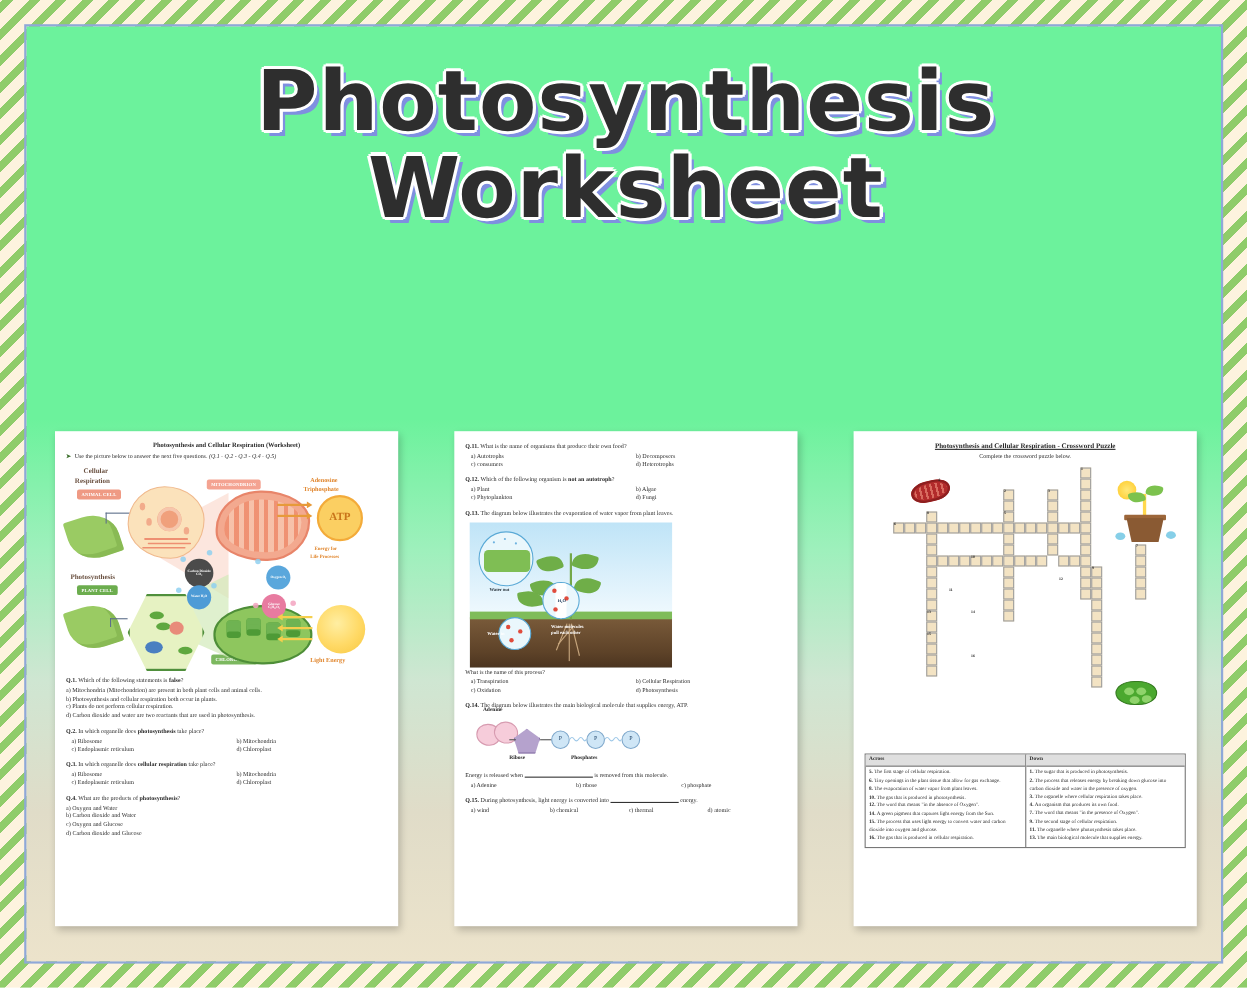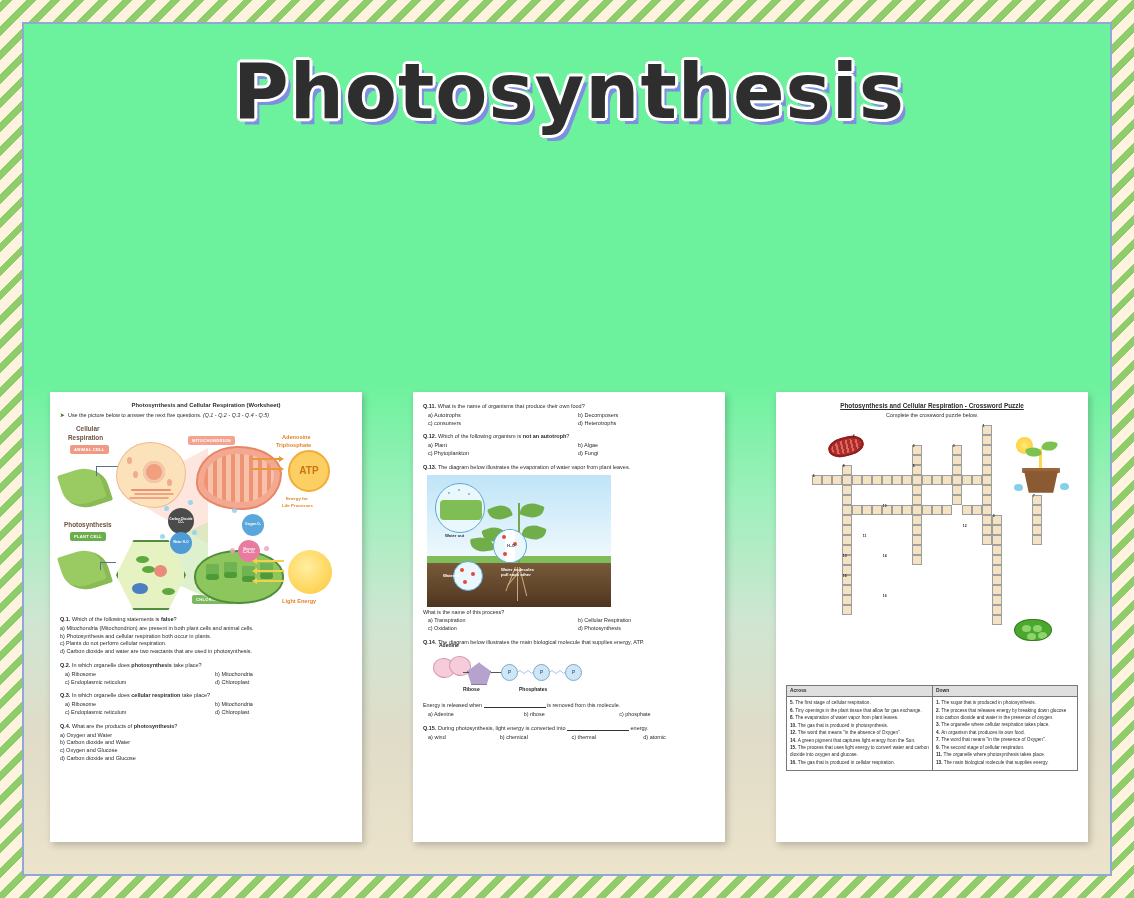--- a/index.html
+++ b/index.html
@@ -65,20 +65,21 @@
     position: absolute;
     top: 368px;
     width: 312px; height: 450px;
     background: #ffffff;
     box-shadow: 2px 3px 7px rgba(0,0,0,.22);
     padding: 9px 10px 6px 10px;
     font-size: 5.4px;
     color: #2b2b2b;
     line-height: 1.42;
     overflow: hidden;
+    font-family: Liberation Serif, serif;
   }
   #sheet-1 { left: 26px;  }
   #sheet-2 { left: 389px; }
   #sheet-3 { left: 752px; }
 
   .sheet-title {
     text-align: center;
     font-weight: 700;
     font-size: 5.9px;
     margin-bottom: 3px;
@@ -351,20 +352,21 @@
   .water-drop { position:absolute; width:9px; height:7px; border-radius:50%; background:#86cfe8; }
 </style>
 </head>
 <body>
 
 <div id="page-root">
   <div id="poster">
 
     <div id="title-block">
       <span class="tline">Photosynthesis</span>
+      <span class="tline">Worksheet</span>
     </div>
 
     <div class="sheet" id="sheet-1">
 
       <div class="sheet-title">Photosynthesis and Cellular Respiration (Worksheet)</div>
 
       <div class="instr">
         <span class="arrow">➤</span>
         <span>Use the picture below to answer the next five questions.</span>
         <i>(Q.1 - Q.2 - Q.3 - Q.4 - Q.5)</i>

